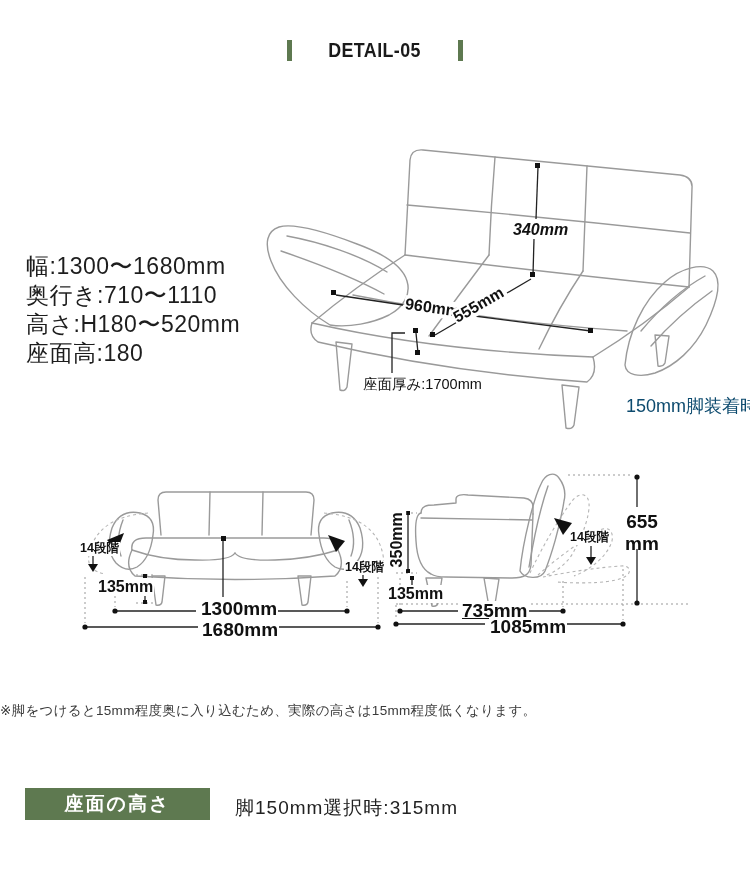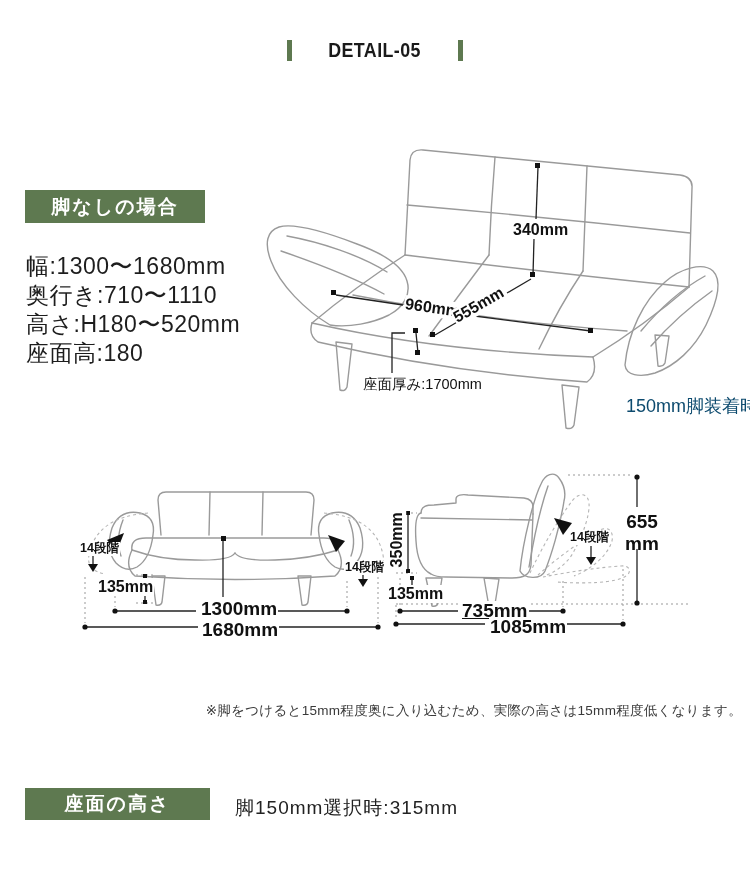--- a/index.html
+++ b/index.html
@@ -26,38 +26,37 @@
        padding:0 1px;white-space:nowrap;line-height:1.1;}
   .dim.lg{font-size:19px;}
   .dim.md{font-size:14.5px;font-weight:normal;}
   .dim.sm{font-size:12.5px;}
   .dim.cap{font-size:18px;font-weight:normal;background:transparent;color:#0c4a6e;}
   .rot8{transform:rotate(8deg);}
   .rotm30{transform:rotate(-30deg);}
   .rot270{transform:rotate(-90deg);transform-origin:center center;width:58px;text-align:center;}
   #dim-655{width:42px;text-align:center;line-height:22px;background:transparent;}
   
-  .note{position:absolute;top:702px;left:0;right:8px;text-align:right;font-size:13.5px;
+  .note{position:absolute;top:702px;left:0;right:8px;font-size:13.5px;
         color:#3a3a3a;letter-spacing:.3px;}
   .seat-height-value{position:absolute;left:235px;top:795px;font-size:19px;color:#222;
         letter-spacing:1px;}
   svg{position:absolute;}
 </style>
 </head>
 <body>
 
 <div id="stage">
 
   <div class="badge-row">
     <div class="badge-bar"></div>
     <div class="badge-text">DETAIL-05</div>
     <div class="badge-bar"></div>
   </div>
 
-  <div class="green-box" id="no-legs-box">脚なしの場合</div>
   <div class="spec-list">
     <div>幅:1300〜1680mm</div>
     <div>奥行き:710〜1110</div>
     <div>高さ:H180〜520mm</div>
     <div>座面高:180</div>
   </div>
 
   <svg style="left:235px;top:135px;" width="505" height="295" viewBox="0 0 505 295">
     <g stroke="#9a9a9a" fill="none" stroke-width="1.4" stroke-linecap="round" stroke-linejoin="round">
 
@@ -101,21 +100,21 @@
     <g fill="#111111">
       <rect x="300" y="28" width="5" height="5"></rect>
       <rect x="295" y="137" width="5" height="5"></rect>
       <rect x="96" y="155" width="5" height="5"></rect>
       <rect x="353" y="193" width="5" height="5"></rect>
       <rect x="195" y="197" width="5" height="5"></rect>
       <rect x="178" y="193" width="5" height="5"></rect>
       <rect x="180" y="215" width="5" height="5"></rect>
     </g>
   </svg>
-  <span class="dim" style="left:512px;top:221px;">340mm</span>
+  <span class="dim" style="left:512px;top:221px;font-style:italic;">340mm</span>
   <span class="dim rot8" style="left:404px;top:299px;">960mm</span>
   <span class="dim rotm30" style="left:450px;top:296px;">555mm</span>
   <span class="dim md" style="left:362px;top:377px;">座面厚み:1700mm</span>
   <span class="dim cap" style="left:625px;top:397px;">150mm脚装着時</span>
 
   <svg style="left:60px;top:455px;" width="335" height="185" viewBox="0 0 335 185">
     <g stroke="#9a9a9a" fill="none" stroke-width="1.4" stroke-linecap="round" stroke-linejoin="round">
       <path d="M101,80 L98,45 Q98,37 106,37 L246,37 Q254,37 254,45 L251,80"></path>
       <path d="M150,37 L149,80"></path>
         <path d="M203,37 L202,80"></path>

